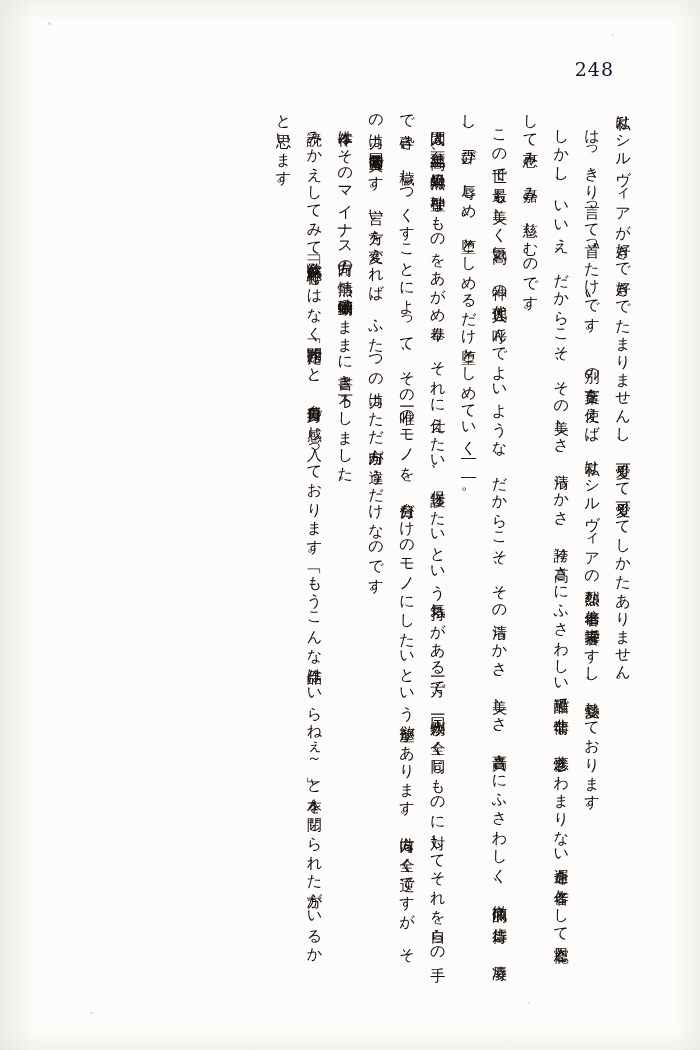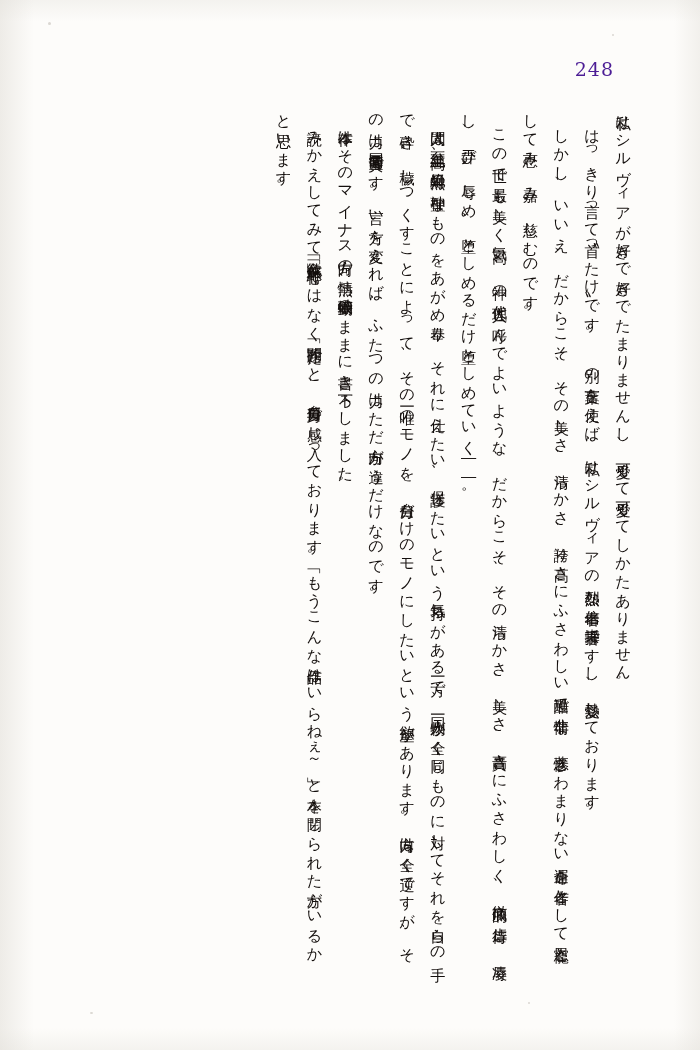--- a/index.html
+++ b/index.html
@@ -36,21 +36,21 @@
       linear-gradient(to top, rgba(230,228,222,0.4) 0px, rgba(255,255,255,0) 22px);
   }
 
   
   #page-number {
     position: absolute;
     top: 58px;
     right: 86px;
     font-size: 19px;
     letter-spacing: 1px;
-    color: #4c1d95;
+    color: #0f172a;
     font-family: "DejaVu Serif", "Liberation Serif", serif;
   }
 
   
   #text-block {
     position: absolute;
     top: 104px;
     right: 62px;
     left: 62px;
     height: 852px;

